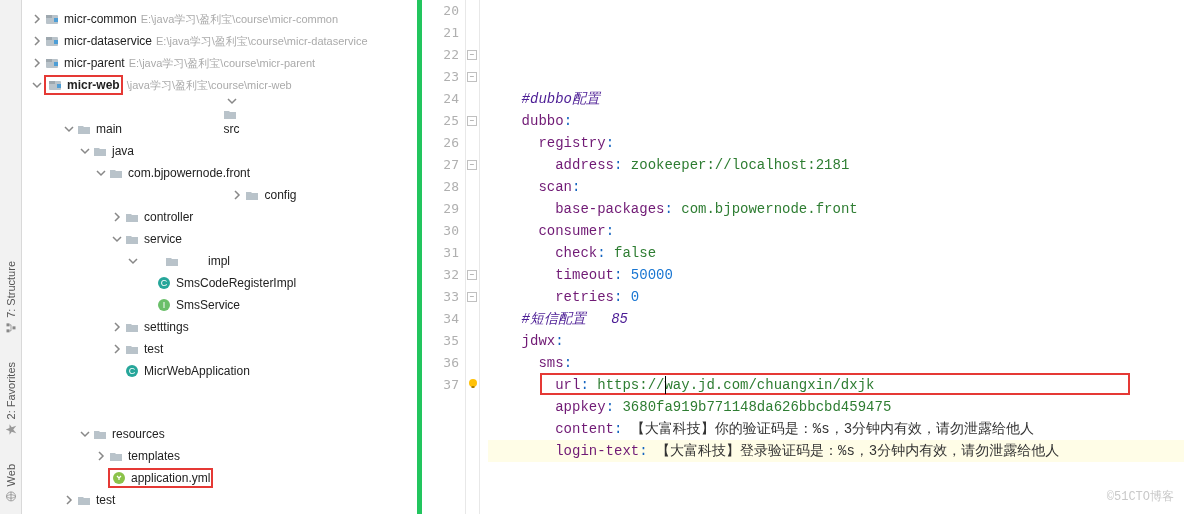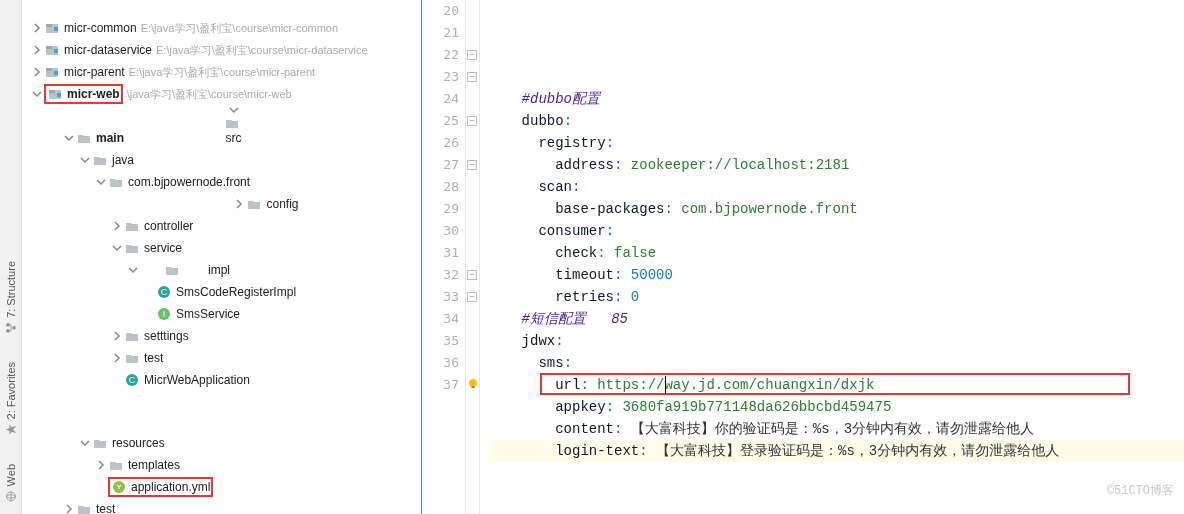--- a/index.html
+++ b/index.html
@@ -1,42 +1,42 @@
 <!DOCTYPE html>
 <html><head>
 <meta charset="utf-8">
 <style>
 *{box-sizing:border-box;margin:0;padding:0}
 html,body{font-family:"Segoe UI","Microsoft YaHei",sans-serif;font-size:12px;color:#333;background:#fff;overflow:hidden}
 .root{display:flex;width:1184px;height:514px}
 .sidetabs{width:22px;background:#f2f2f2;border-right:1px solid #d9d9d9;display:flex;flex-direction:column;justify-content:flex-end;align-items:center;padding-bottom:12px}
 .sidetab{display:flex;align-items:center;gap:4px;writing-mode:vertical-rl;transform:rotate(180deg);color:#555;font-size:11px;margin-top:28px;cursor:pointer}
 .sidetab svg{transform:rotate(90deg)}
-.tree{width:400px;border-right:1px solid #22c55e;overflow:hidden;background:#fff;padding-top:17px}
+.tree{width:400px;border-right:5px solid #22c55e;overflow:hidden;background:#fff;padding-top:8px}
 .row{display:flex;align-items:center;height:22px;white-space:nowrap;font-size:12px;color:#222}
 .row .chev{width:14px;display:flex;align-items:center;justify-content:center;color:#888}
 .row .ico{width:16px;height:16px;margin-right:4px;display:flex;align-items:center;justify-content:center;flex:0 0 16px}
 .row .lbl{white-space:nowrap}
 .row .hint{color:#aaa;margin-left:4px;font-size:11px}
 .row.bold .lbl{font-weight:600}
 .redbox{border:2px solid #e53935;display:inline-flex;align-items:center;padding:0 1px;height:20px}
 .gutter{width:44px;background:#fff;border-right:1px solid #e8e8e8;text-align:right;padding-right:6px;color:#b0b0b0;font-family:Consolas,monospace;font-size:13px;line-height:22px;user-select:none}
 .fold{width:14px;background:#fff;border-right:1px solid #e8e8e8;position:relative}
 .fold .fm{position:absolute;left:1px;width:10px;height:10px;border:1px solid #c0c0c0;font-size:8px;line-height:8px;text-align:center;color:#888;background:#fff}
 .bulb{position:absolute;left:1px;width:12px;height:12px}
 .code{flex:1;font-family:Consolas,"Courier New",monospace;font-size:14px;line-height:22px;padding-left:8px;position:relative;white-space:pre}
 .cmt{color:#4c1d95;font-style:italic}
-.key{color:#0f172a}
+.key{color:#701a75}
 .col{color:#1565c0}
 .str{color:#2e7d32}
 .num{color:#1976d2}
 .txt{color:#333}
 .line{height:22px}
 .cursor-line{background:#fffde7}
-.watermark{position:absolute;right:10px;bottom:12px;color:#c9c9c9;font-size:12px}
+.watermark{position:absolute;right:10px;bottom:6px;color:#c9c9c9;font-size:12px}
 </style>
 </head>
 <body>
 
 <div class="root">
   <div class="sidetabs">
     <div class="sidetab">
       <svg width="12" height="12" viewBox="0 0 16 16">
           <rect x="2" y="2" width="4" height="4" fill="#888"></rect>
           <rect x="10" y="2" width="4" height="4" fill="#888"></rect>
@@ -133,21 +133,21 @@
             <path d="M1 3l4 4 4-4" stroke="#888" fill="none" stroke-width="1.5"></path>
           </svg>
         </span>
         <span class="ico">
           <svg width="14" height="14" viewBox="0 0 14 14">
             <path d="M1 4h5l1 1h6v7H1z" fill="#b9c3ca"></path>
           </svg>
         </span>
         <span class="lbl">src</span>
       </div>
-      <div class="row" style="padding-left: 40px; font-weight: bold;">
+      <div class="row" style="padding-left: 40px;">
         <span class="chev">
           <svg width="10" height="10" viewBox="0 0 10 10">
             <path d="M1 3l4 4 4-4" stroke="#888" fill="none" stroke-width="1.5"></path>
           </svg>
         </span>
         <span class="ico">
           <svg width="14" height="14" viewBox="0 0 14 14">
             <path d="M1 4h5l1 1h6v7H1z" fill="#b9c3ca"></path>
           </svg>
         </span>

